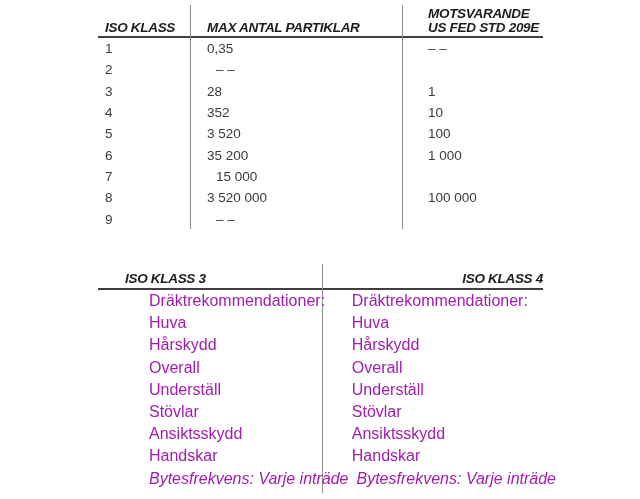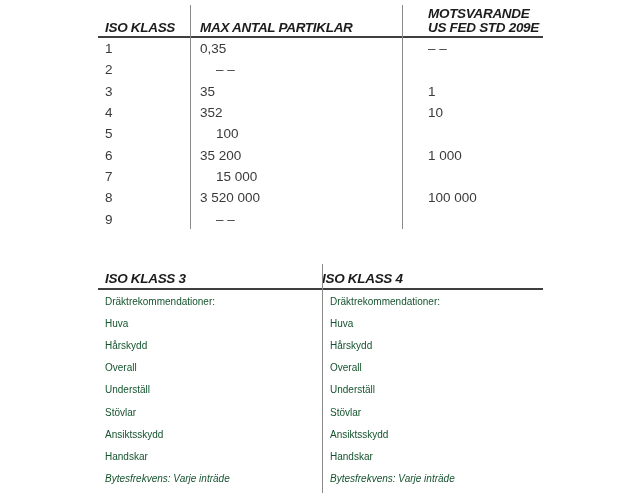--- a/index.html
+++ b/index.html
@@ -10,38 +10,38 @@
   
   .rule{position:absolute;left:0;width:445px;height:2px;background:#3f3f3f;}
   .vdiv{position:absolute;width:1.4px;background:#8b8b8b;}
   .hcell{
     display:flex;flex-direction:column;justify-content:flex-end;
     box-sizing:border-box;padding-bottom:2px;
     font-weight:bold;font-style:italic;font-size:13.5px;line-height:13.5px;
     color:#1c1c1c;letter-spacing:-0.3px;white-space:nowrap;
   }
   .col1{width:92px;padding-left:7px;box-sizing:border-box;}
-  .col2{width:212px;padding-left:10px;box-sizing:border-box;}
+  .col2{width:212px;padding-left:17px;box-sizing:border-box;}
   .col3{width:141px;padding-left:26px;box-sizing:border-box;}
   
   .t1{position:absolute;left:98px;top:0;width:445px;height:231px;}
   .t1-header{position:absolute;left:0;top:0;width:100%;height:36px;display:flex;}
   .t1 .rule{top:36px;}
   .t1 .d1{left:92px;top:5px;height:224px;}
   .t1 .d2{left:304px;top:5px;height:224px;}
   .t1-body{position:absolute;left:0;top:38px;width:100%;}
   .t1-row{display:flex;height:21.3px;align-items:center;font-size:13.5px;color:#3a3a3a;white-space:nowrap;}
   
   .t2{position:absolute;left:98px;top:264px;width:445px;height:235px;}
   .t2-header{position:absolute;left:0;top:0;width:100%;height:24px;display:flex;}
   .t2 .hcell{padding-bottom:3px;}
   .t2 .rule{top:24px;}
   .t2 .d1{left:224px;top:0;height:229px;}
   .t2-body{position:absolute;left:0;top:26px;width:100%;}
-  .t2-row{display:flex;height:22.2px;align-items:center;font-size:10px;color:#14532d;white-space:nowrap;}
+  .t2-row{display:flex;height:22.2px;align-items:center;font-size:16px;color:#a21caf;white-space:nowrap;margin-left:44px;}
   .t2-row .cl{width:224px;padding-left:7px;box-sizing:border-box;}
   .t2-row .cr{width:221px;padding-left:8px;box-sizing:border-box;}
   .t2-row.italic{font-style:italic;}
 </style>
 </head>
 <body>
 
 <div class="page">
 
   <section class="t1">
@@ -65,30 +65,31 @@
           <div class="col1">1</div>
           <div class="col2">0,35</div>
           <div class="col3">– –</div>
         </div>
         <div class="t1-row">
           <div class="col1">2</div>
           <div class="col3">– –</div>
         </div>
         <div class="t1-row">
           <div class="col1">3</div>
-          <div class="col2">35</div>
+          <div class="col2">28</div>
           <div class="col3">1</div>
         </div>
         <div class="t1-row">
           <div class="col1">4</div>
           <div class="col2">352</div>
           <div class="col3">10</div>
         </div>
         <div class="t1-row">
           <div class="col1">5</div>
+          <div class="col2">3 520</div>
           <div class="col3">100</div>
         </div>
         <div class="t1-row">
           <div class="col1">6</div>
           <div class="col2">35 200</div>
           <div class="col3">1 000</div>
         </div>
         <div class="t1-row">
           <div class="col1">7</div>
           <div class="col3">15 000</div>
@@ -100,24 +101,24 @@
         </div>
         <div class="t1-row">
           <div class="col1">9</div>
           <div class="col3">– –</div>
         </div>
       </div>
   </section>
 
   <section class="t2">
     <div class="t2-header">
-      <div class="hcell cl" style="width:224px;padding-left:7px;box-sizing:border-box;">
+      <div class="hcell cl" style="width:224px;padding-left:7px;box-sizing:border-box;margin-left:20px;">
         <span>ISO KLASS 3</span>
       </div>
-      <div class="hcell cr" style="width:221px;padding-left:0;box-sizing:border-box;">
+      <div class="hcell cr" style="width:221px;padding-left:0;box-sizing:border-box;text-align:right;">
         <span>ISO KLASS 4</span>
       </div>
     </div>
     <div class="rule"></div>
     <div class="vdiv d1"></div>
     <div class="t2-body">
         <div class="t2-row">
           <div class="cl">Dräktrekommendationer:</div>
           <div class="cr">Dräktrekommendationer:</div>
         </div>

